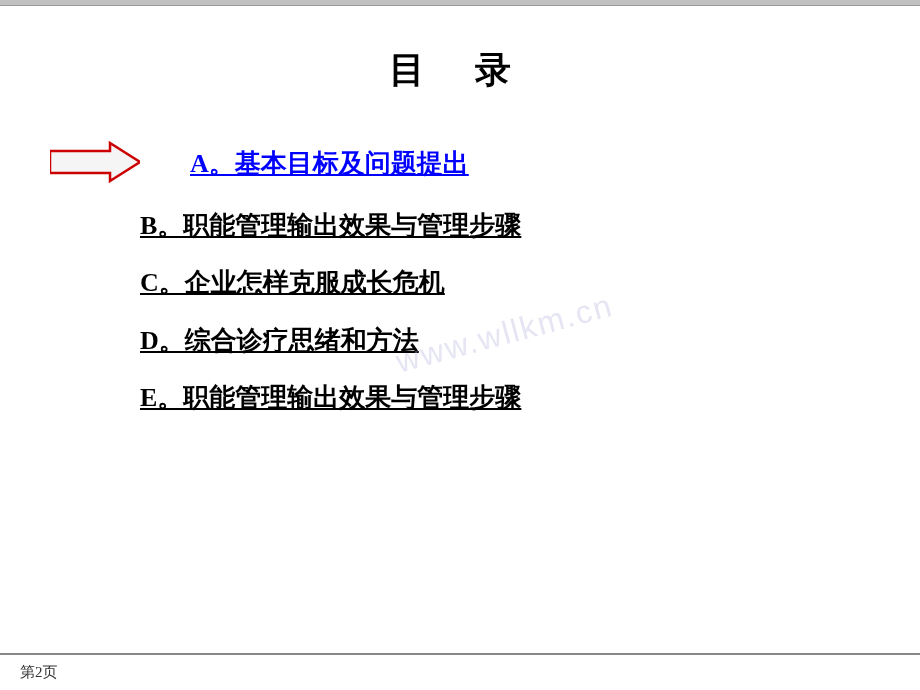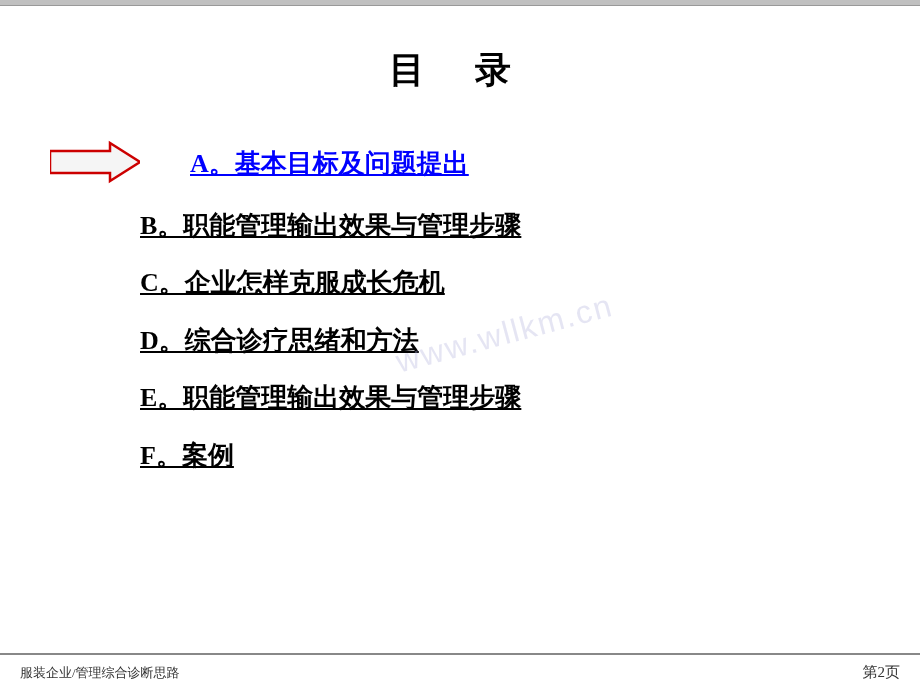--- a/index.html
+++ b/index.html
@@ -174,25 +174,21 @@
       </div>
 
       <div class="menu-item item-d">
         <span>D。综合诊疗思绪和方法</span>
       </div>
 
       <div class="menu-item item-e">
         <span>E。职能管理输出效果与管理步骤</span>
       </div>
 
-      <div class="menu-item item-f">
-        <span>F。案例</span>
-      </div>
 
 
     </div>
   </div>
 
   <div class="bottom-bar">
-    <span class="bottom-left">服装企业/管理综合诊断思路</span>
     <span class="bottom-right">第2页</span>
   </div>
 </div>
 
 </body></html>

